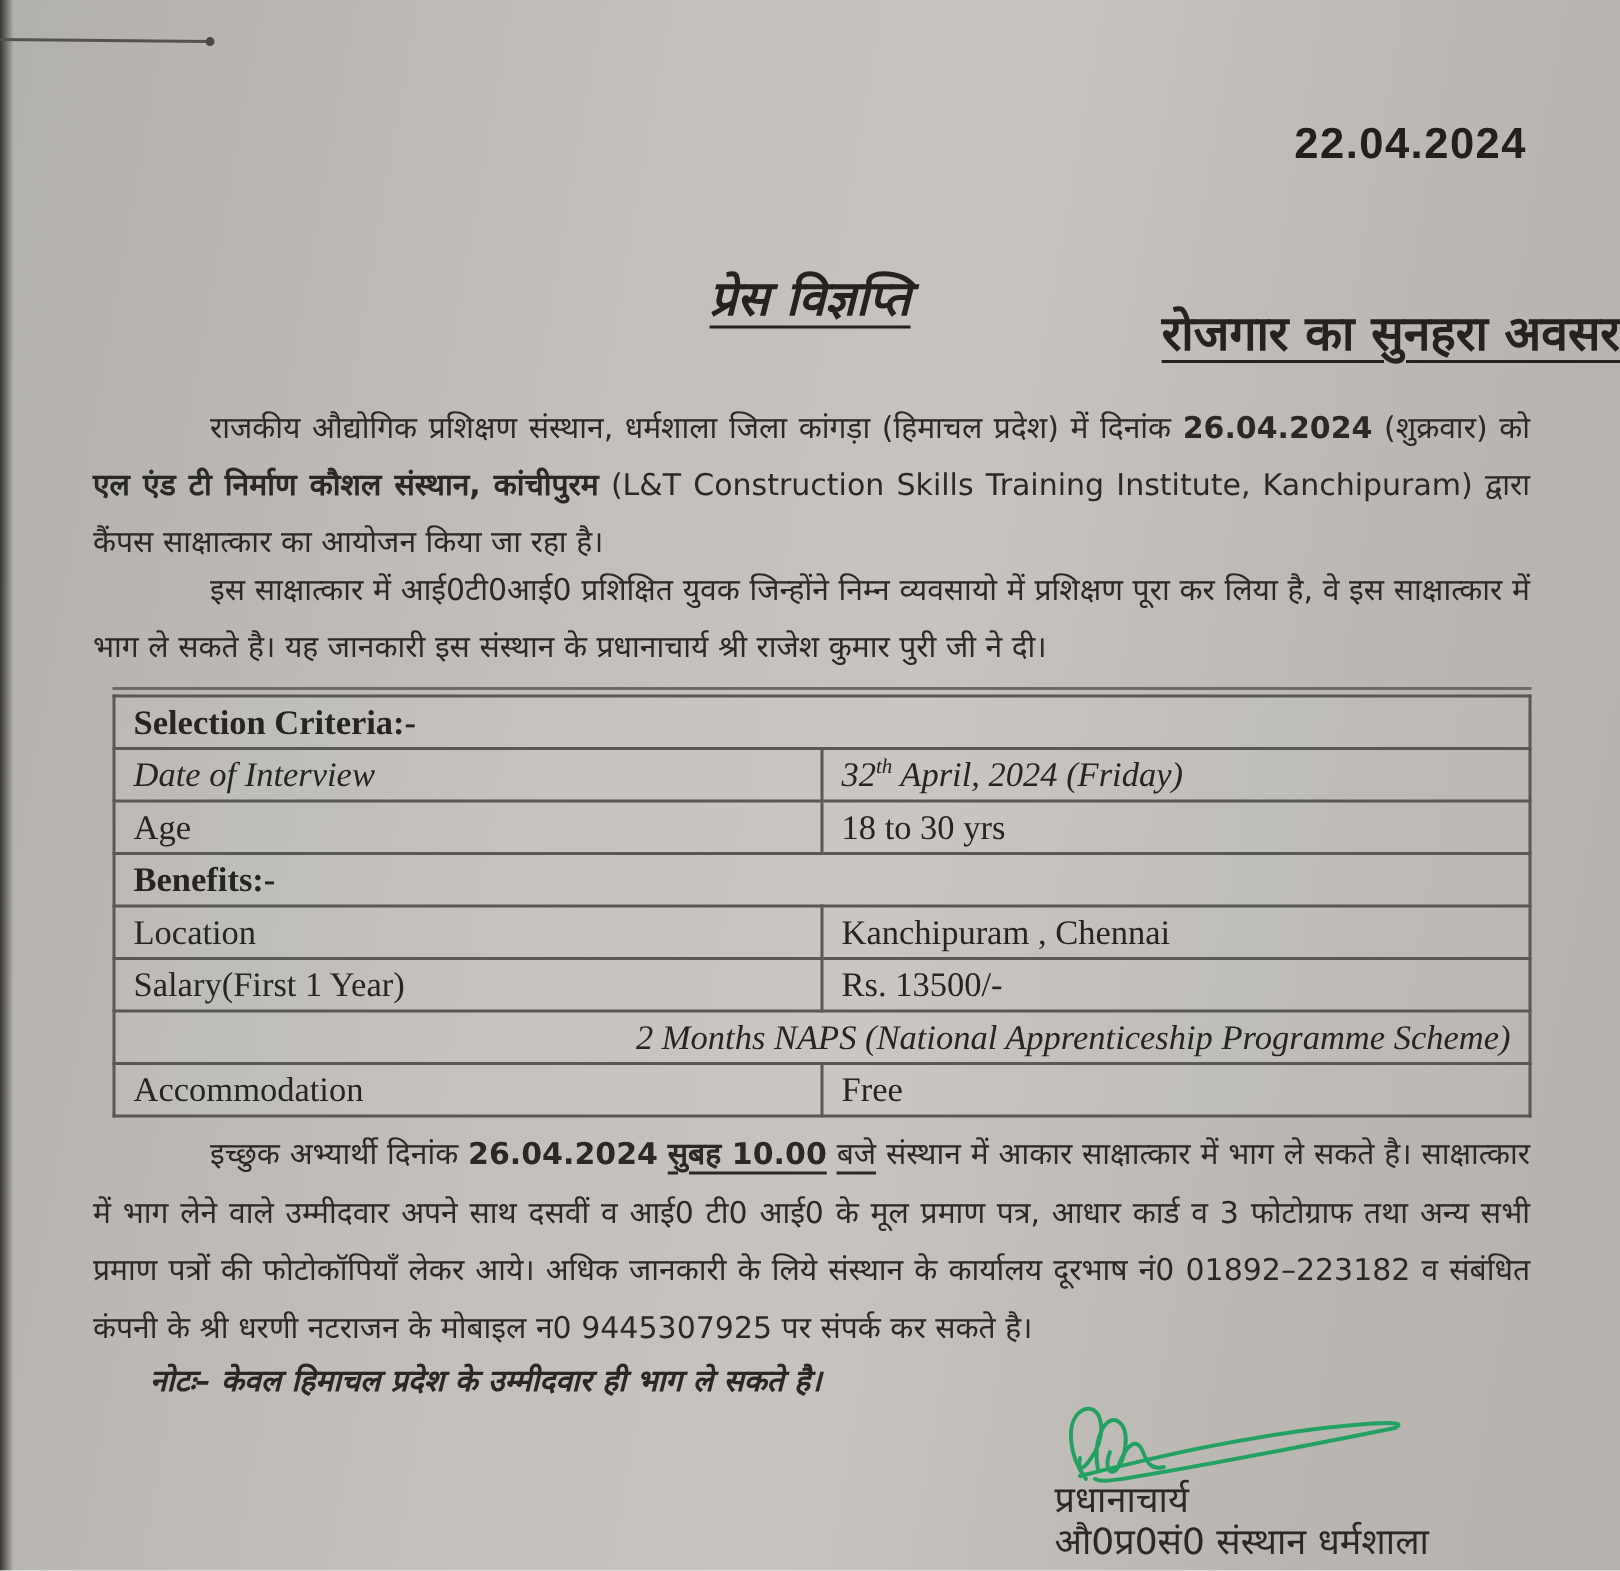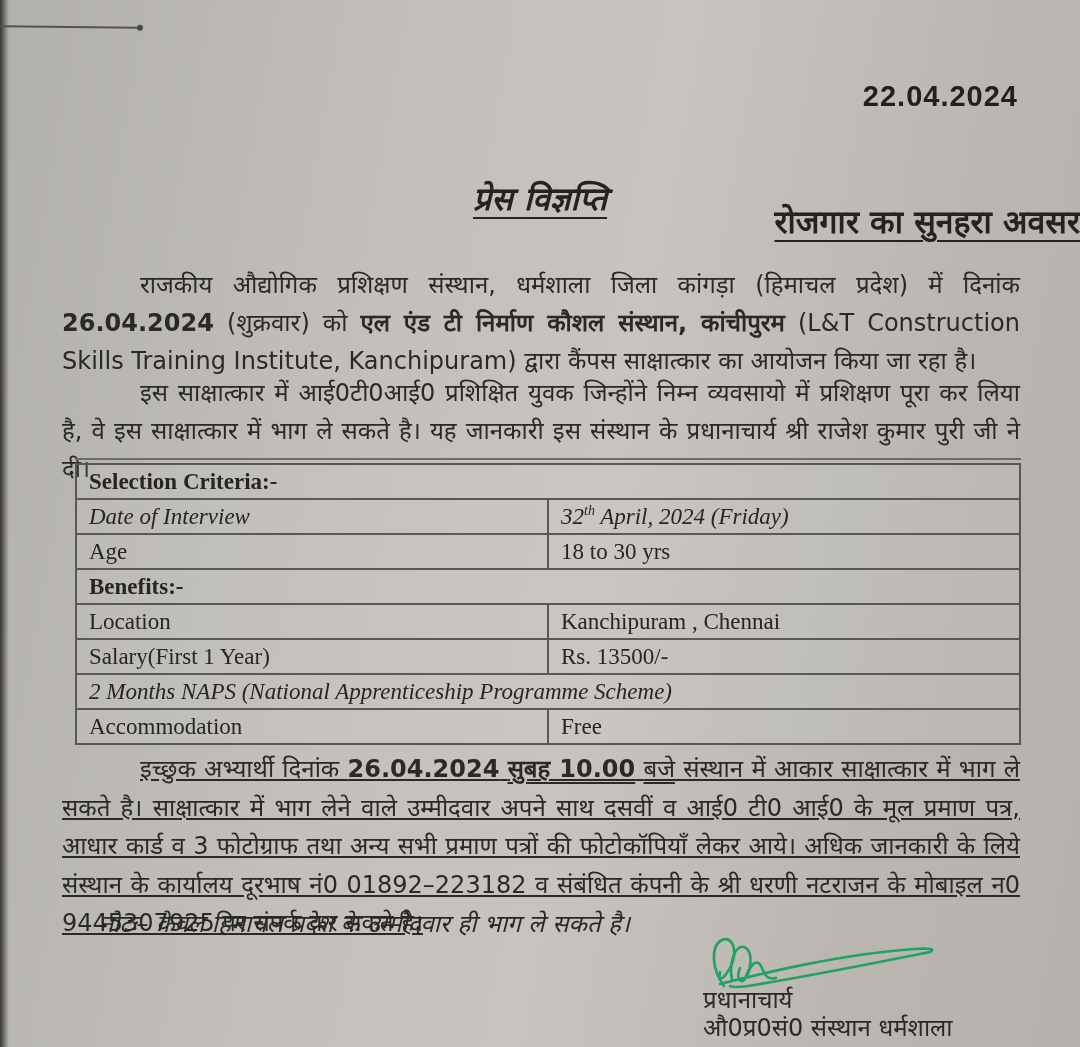--- a/index.html
+++ b/index.html
@@ -36,26 +36,26 @@
     margin-top:30px;
   }
   .title2{
     position:absolute;top:199px;left:0;width:100%;text-align:right;
     font-size:32px;font-weight:bold;
     text-decoration:underline;text-underline-offset:7px;text-decoration-thickness:2px;
     color:#24231f;
   }
   .para{
     position:absolute;left:62px;width:958px;
-    font-size:24px;line-height:38px;text-align:justify;
+    font-size:20px;line-height:38px;text-align:justify;
     color:#2a2925;
   }
   .p1{top:266px;text-indent:78px;}
   .p2{top:374px;text-indent:78px;}
-  .p3{top:750px;text-indent:78px;line-height:38.5px;text-decoration:underline;}
+  .p3{top:750px;text-indent:78px;line-height:38.5px;}
   .bold{font-weight:bold;}
   .bold-u{font-weight:bold;text-decoration:underline;text-underline-offset:5px;}
   .under{text-decoration:underline;text-underline-offset:5px;}
   .tbl-topline{
     position:absolute;left:75px;top:458px;width:946px;height:2px;background:#6d6b66;
   }
   table.criteria{
     position:absolute;left:75px;top:463px;width:946px;
     border-collapse:collapse;table-layout:fixed;
     font-family:"Liberation Serif",serif;
@@ -63,25 +63,25 @@
   }
   table.criteria td{
     border:2px solid #5a5853;
     padding:3px 12px;height:27px;
     font-size:23px;vertical-align:middle;
     background:rgba(255,255,255,0.06);
   }
   td.c1{width:410px;}
   .sec-head{font-weight:bold;font-size:24px;font-family:"Liberation Serif",serif;}
   .ital{font-style:italic;margin-top:30px;}
-  .naps{text-align:left;font-style:italic;}
+  .naps{text-align:right;font-style:italic;}
   sup{font-size:14px;}
   .note{
     position:absolute;left:100px;top:906px;
-    font-size:24px;font-weight:normal;font-style:italic;color:#292824;
+    font-size:20px;font-weight:bold;font-style:italic;color:#292824;
   }
   .sig-svg{position:absolute;left:690px;top:928px;}
   .sig-title{position:absolute;left:703px;top:982px;font-size:24px;color:#2a2925;}
   .sig-org{position:absolute;left:703px;top:1010px;font-size:24px;color:#2a2925;}
   .footer-cut{
     position:absolute;left:0;right:0;bottom:0;height:16px;overflow:hidden;
   }
   .footer-left{
     position:absolute;left:95px;top:0;font-size:22px;line-height:24px;
     color:#67655f;white-space:nowrap;

